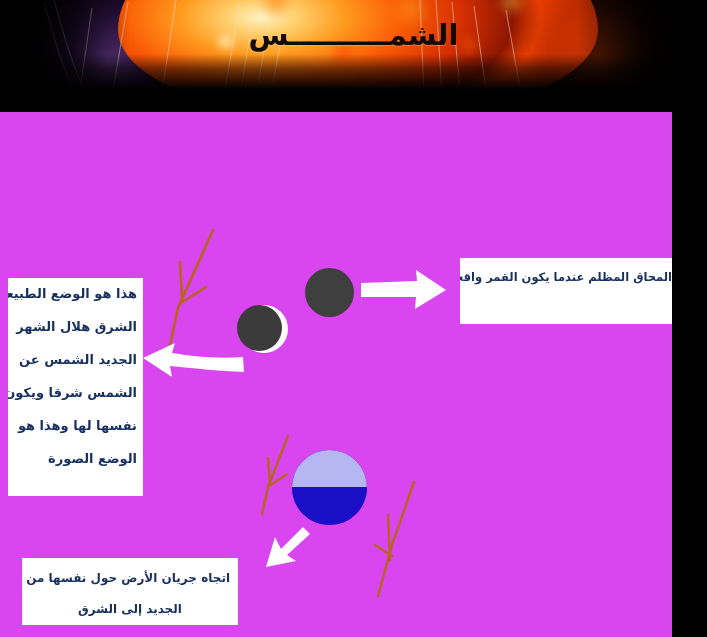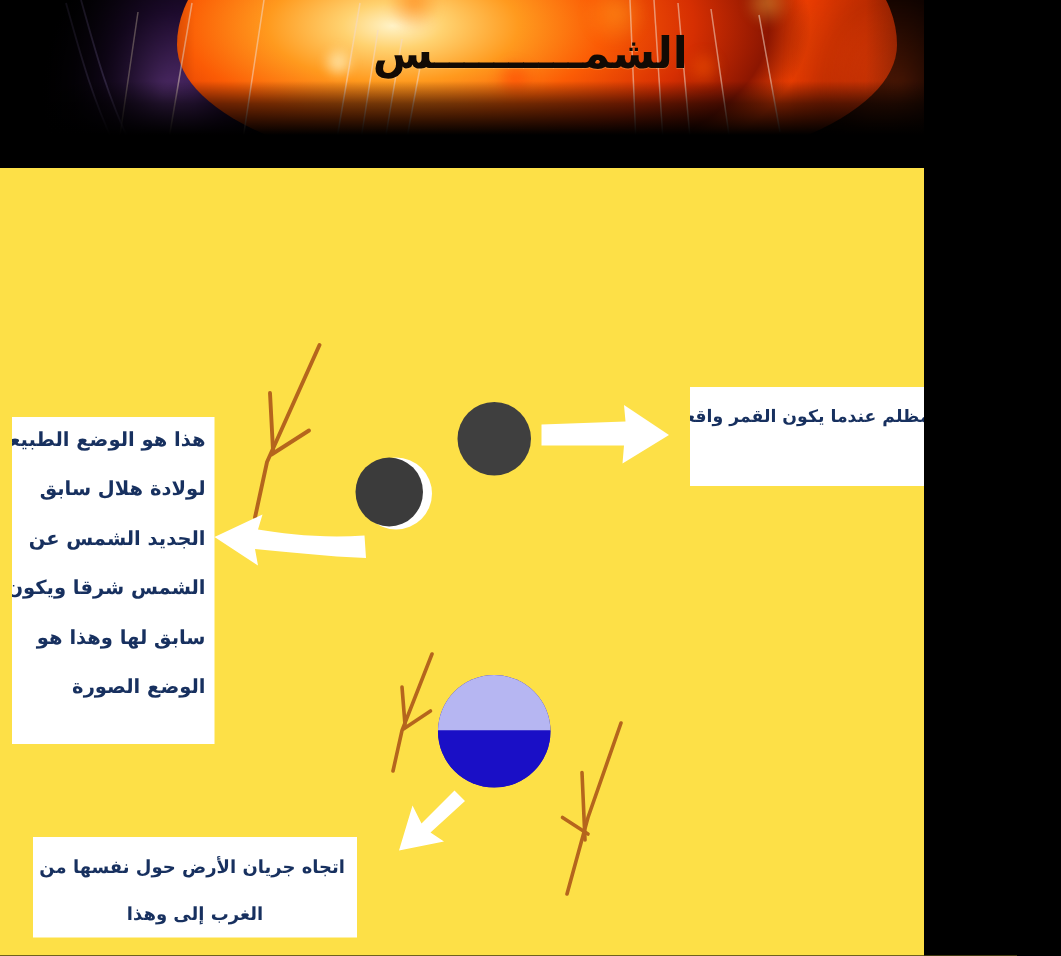--- a/index.html
+++ b/index.html
@@ -6,23 +6,23 @@
   html, body {
     margin: 0;
     padding: 0;
     background: #000000;
   }
   body {
     font-family: "DejaVu Sans", sans-serif;
   }
   #stage {
     position: relative;
-    width: 616px;
+    width: 672px;
     height: 637px;
-    background: #fde047;
+    background: #d946ef;
     overflow: hidden;
   }
 
   
   .sun-banner {
     position: absolute;
     left: 0;
     top: 0;
     width: 707px;
     height: 112px;
@@ -303,29 +303,29 @@
       <path d="M 243 357 C 215 359, 190 356, 172 353 L 175 343 L 143 358 L 172 377 L 170 366 C 192 368, 218 371, 244 372 Z" fill="#ffffff"></path>
     </g>
 
     <g>
       <path d="M 303 527 L 281 549 L 275 537 L 266 567 L 296 561 L 287 555 L 310 534 Z" fill="#ffffff"></path>
     </g>
   </svg>
 
   <div class="caption-box" id="box-left">
     <p>هذا هو الوضع الطبيعى</p>
-    <p>لولادة هلال سابق</p>
+    <p>الشرق هلال الشهر</p>
     <p>الجديد الشمس عن</p>
     <p>الشمس شرقا ويكون</p>
-    <p>سابق لها وهذا هو</p>
+    <p>نفسها لها وهذا هو</p>
     <p>الوضع الصورة</p>
   </div>
 
   <div class="caption-box" id="box-right">
     <p>المحاق المظلم عندما يكون القمر واقعا بين</p>
   </div>
 
   <div class="caption-box" id="box-bottom">
     <p>اتجاه جريان الأرض حول نفسها من</p>
-    <p>الغرب إلى وهذا</p>
+    <p>الجديد إلى الشرق</p>
   </div>
 
 </div>
 
 </body></html>

